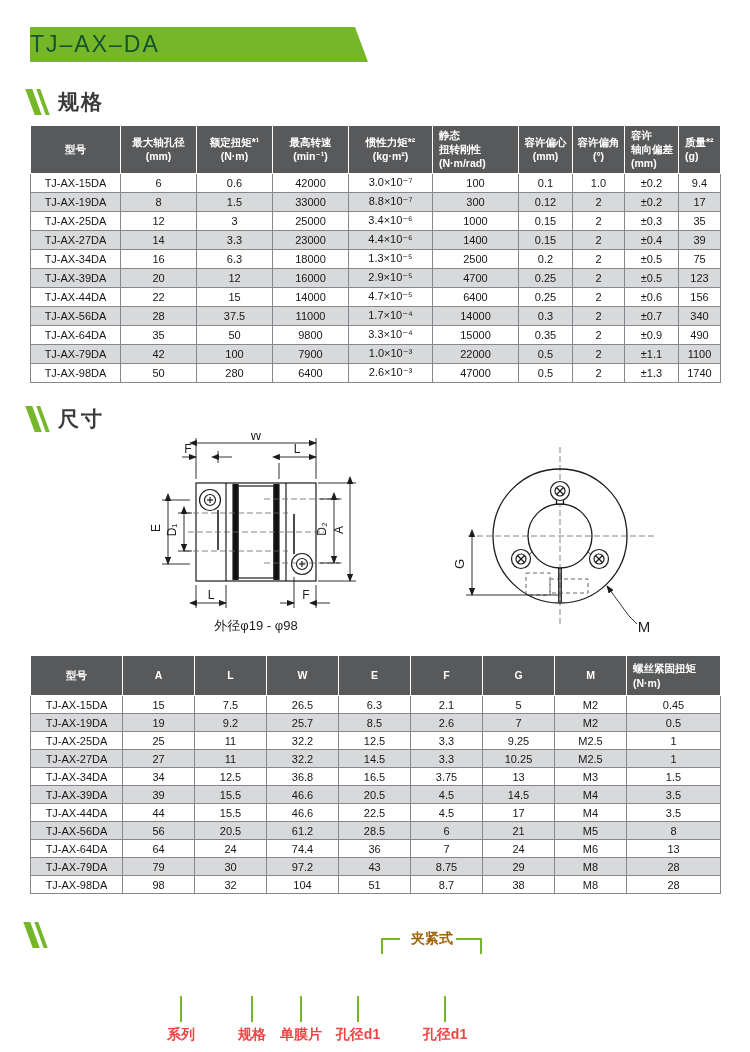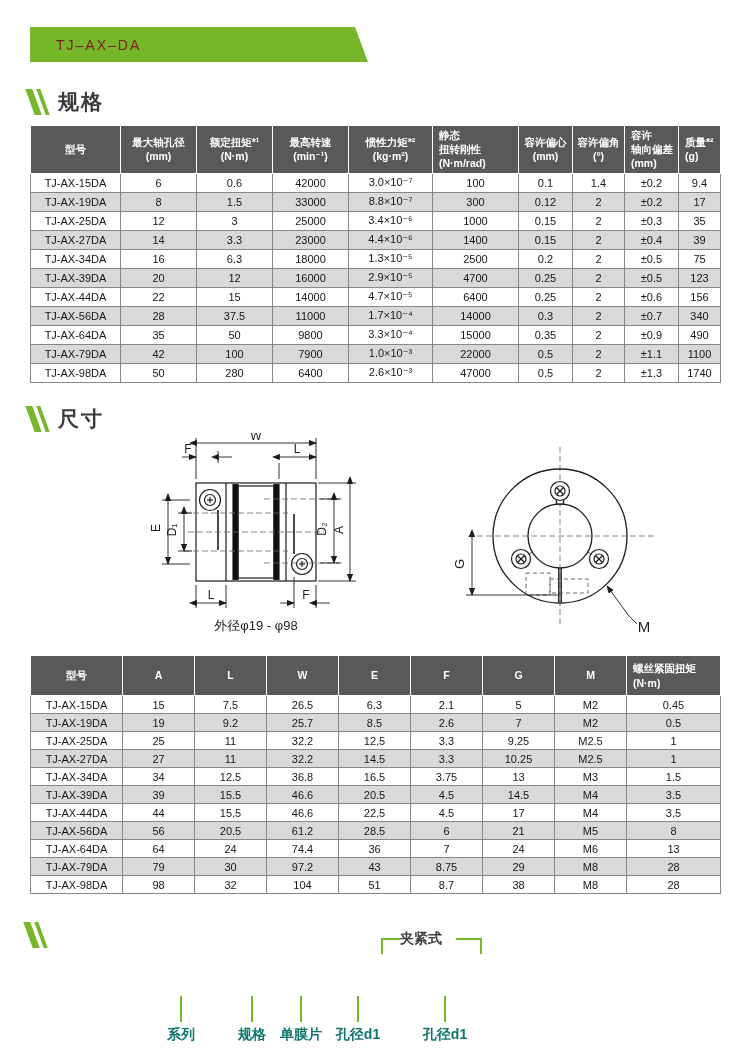--- a/index.html
+++ b/index.html
@@ -8,21 +8,21 @@
     width:750px; height:1052px; position:relative; overflow:hidden;
     font-family:"Liberation Sans","DejaVu Sans",sans-serif; color:#222;
   }
   
   .banner {
     position:absolute; left:30px; top:27px; width:338px; height:35px;
     background:#76b72a;
     clip-path:polygon(0 0, calc(100% - 13px) 0, 100% 100%, 0 100%);
     display:flex; align-items:center;
   }
-  .banner-title { color:#7f1d1d; font-size:14px; letter-spacing:2px; padding-left:26px; font-weight:400; }
+  .banner-title { color:#14532d; font-size:23px; letter-spacing:2px; font-weight:400; }
   .banner-stripe {
     position:absolute; left:346px; top:27px; width:8px; height:35px;
     background:#76b72a; transform:skewX(20deg);
   }
   
   .sec-head { position:absolute; display:flex; align-items:center; }
   .sl { display:inline-block; background:#76b72a; transform:skewX(20deg); height:26px; }
   .sl.a { width:7px; margin-right:4px; }
   .sl.b { width:4px; }
   .sec-head .txt { font-size:21px; color:#3a3a3a; font-weight:600; margin-left:13px; letter-spacing:2px; }
@@ -57,24 +57,24 @@
   
   #order-diagram { position:absolute; left:0; top:920px; width:750px; height:130px; }
   .model-row {
     position:absolute; left:133px; top:38px; display:flex; align-items:center;
     font-size:27px; color:#2b2b2b; white-space:pre;
   }
   .model-box { border:1px solid #9a9a9a; padding:1px 7px; margin:0 3px; }
   .clamp-corner { position:absolute; top:18px; width:26px; height:16px; }
   .clamp-corner.lft { left:381px; border-left:2px solid #76b72a; border-top:2px solid #76b72a; }
   .clamp-corner.rgt { left:456px; border-right:2px solid #76b72a; border-top:2px solid #76b72a; }
-  .clamp-label { position:absolute; left:400px; top:10px; width:64px; text-align:left;
-                 font-size:14px; color:#404040; background:#fff; font-weight:600; }
+  .clamp-label { position:absolute; left:400px; top:10px; width:64px; text-align:center;
+                 font-size:14px; color:#a16207; background:#fff; font-weight:600; }
   .leader { position:absolute; top:76px; width:2px; height:26px; background:#76b72a; }
-  .legend { position:absolute; top:106px; transform:translateX(-50%); font-size:14px; color:#0f766e; font-weight:600; white-space:nowrap; }
+  .legend { position:absolute; top:106px; transform:translateX(-50%); font-size:14px; color:#ef4444; font-weight:600; white-space:nowrap; }
 </style>
 </head>
 <body>
 
 <div class="banner">
   <span class="banner-title">TJ–AX–DA</span>
 </div>
 <div class="banner-stripe"></div>
 
 <div class="sec-head" id="head-spec">
@@ -123,21 +123,21 @@
   </thead>
   <tbody>
       <tr>
         <td>TJ-AX-15DA</td>
         <td>6</td>
         <td>0.6</td>
         <td>42000</td>
         <td>3.0×10⁻⁷</td>
         <td>100</td>
         <td>0.1</td>
-        <td>1.4</td>
+        <td>1.0</td>
         <td>±0.2</td>
         <td>9.4</td>
       </tr>
       <tr>
         <td>TJ-AX-19DA</td>
         <td>8</td>
         <td>1.5</td>
         <td>33000</td>
         <td>8.8×10⁻⁷</td>
         <td>300</td>

